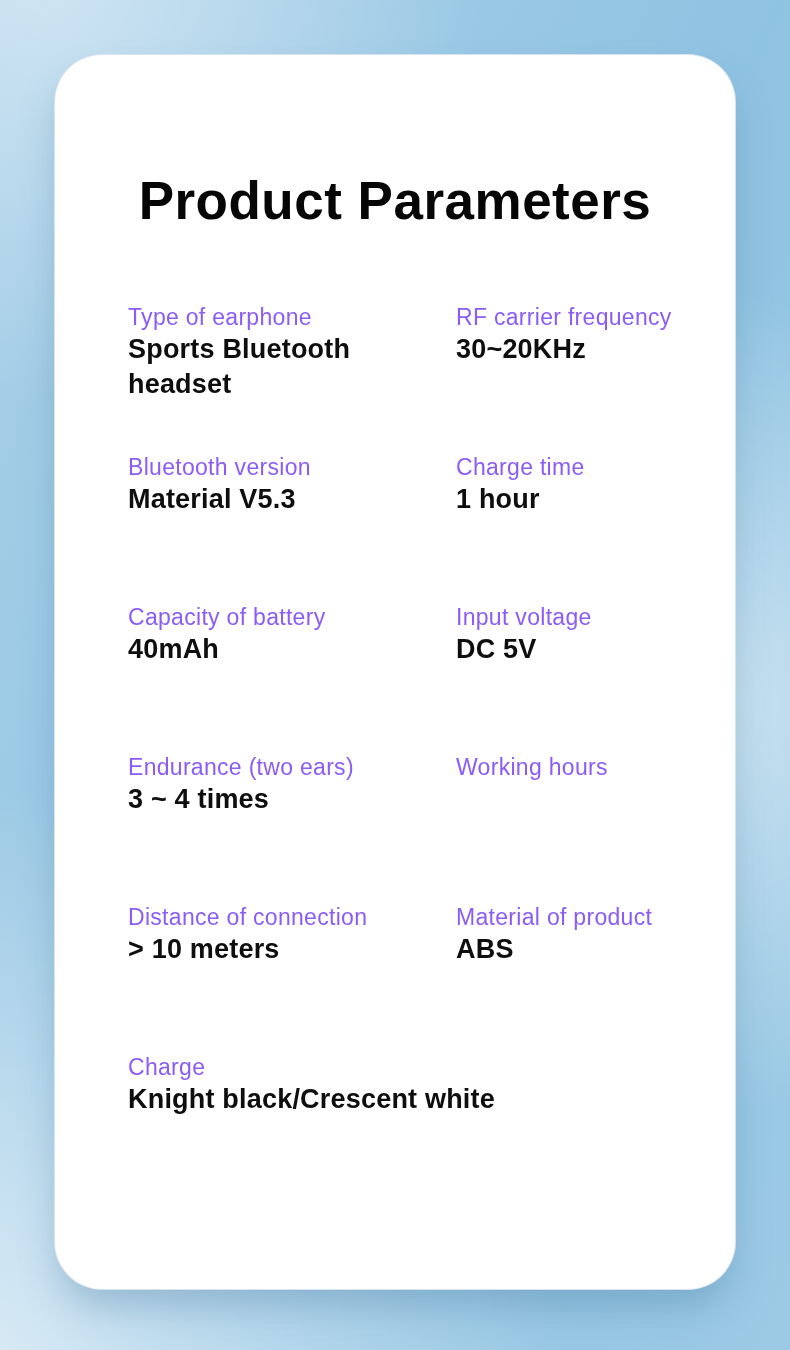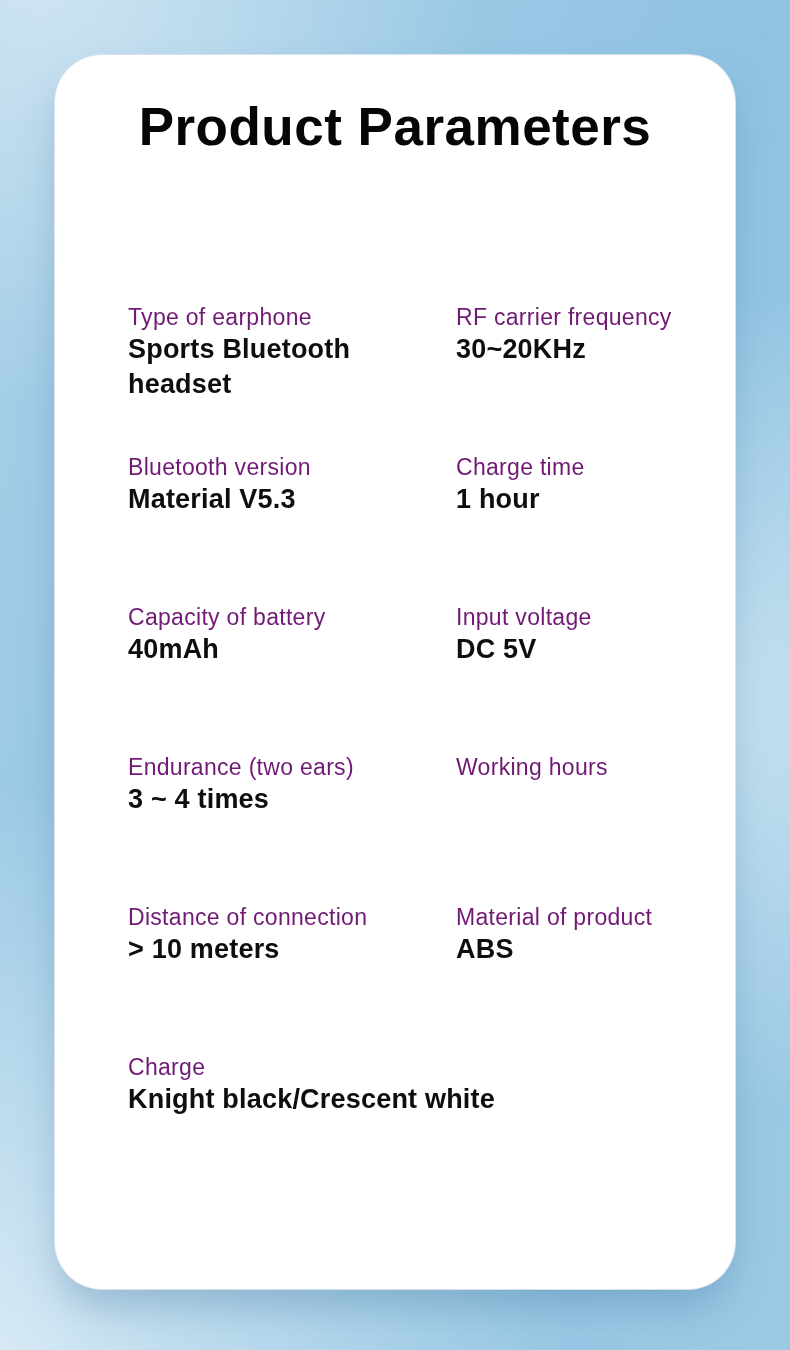--- a/index.html
+++ b/index.html
@@ -26,21 +26,21 @@
     width: 682px;
     height: 1236px;
     background: #ffffff;
     border-radius: 48px;
     border: 1px solid rgba(140, 175, 205, 0.35);
     box-sizing: border-box;
     box-shadow: 0 22px 38px -6px rgba(70, 120, 160, 0.38);
   }
   .title {
     margin: 0;
-    padding-top: 44px;
+    padding-top: 118px;
     text-align: center;
     font-size: 53px;
     line-height: 56px;
     font-weight: bold;
     letter-spacing: 0.5px;
     color: #060606;
   }
   .params {
     position: absolute;
     left: 73px;
@@ -50,21 +50,21 @@
     grid-template-columns: 328px 1fr;
     grid-auto-rows: 150px;
   }
   .cell.full {
     grid-column: 1 / -1;
   }
   .param-label {
     font-size: 23px;
     line-height: 30px;
     font-weight: 400;
-    color: #701a75;
+    color: #8b5cf6;
     letter-spacing: 0.3px;
     white-space: nowrap;
   }
   .param-value {
     font-size: 27px;
     line-height: 35px;
     font-weight: bold;
     color: #0e0e0e;
     letter-spacing: 0.2px;
     max-width: 310px;

